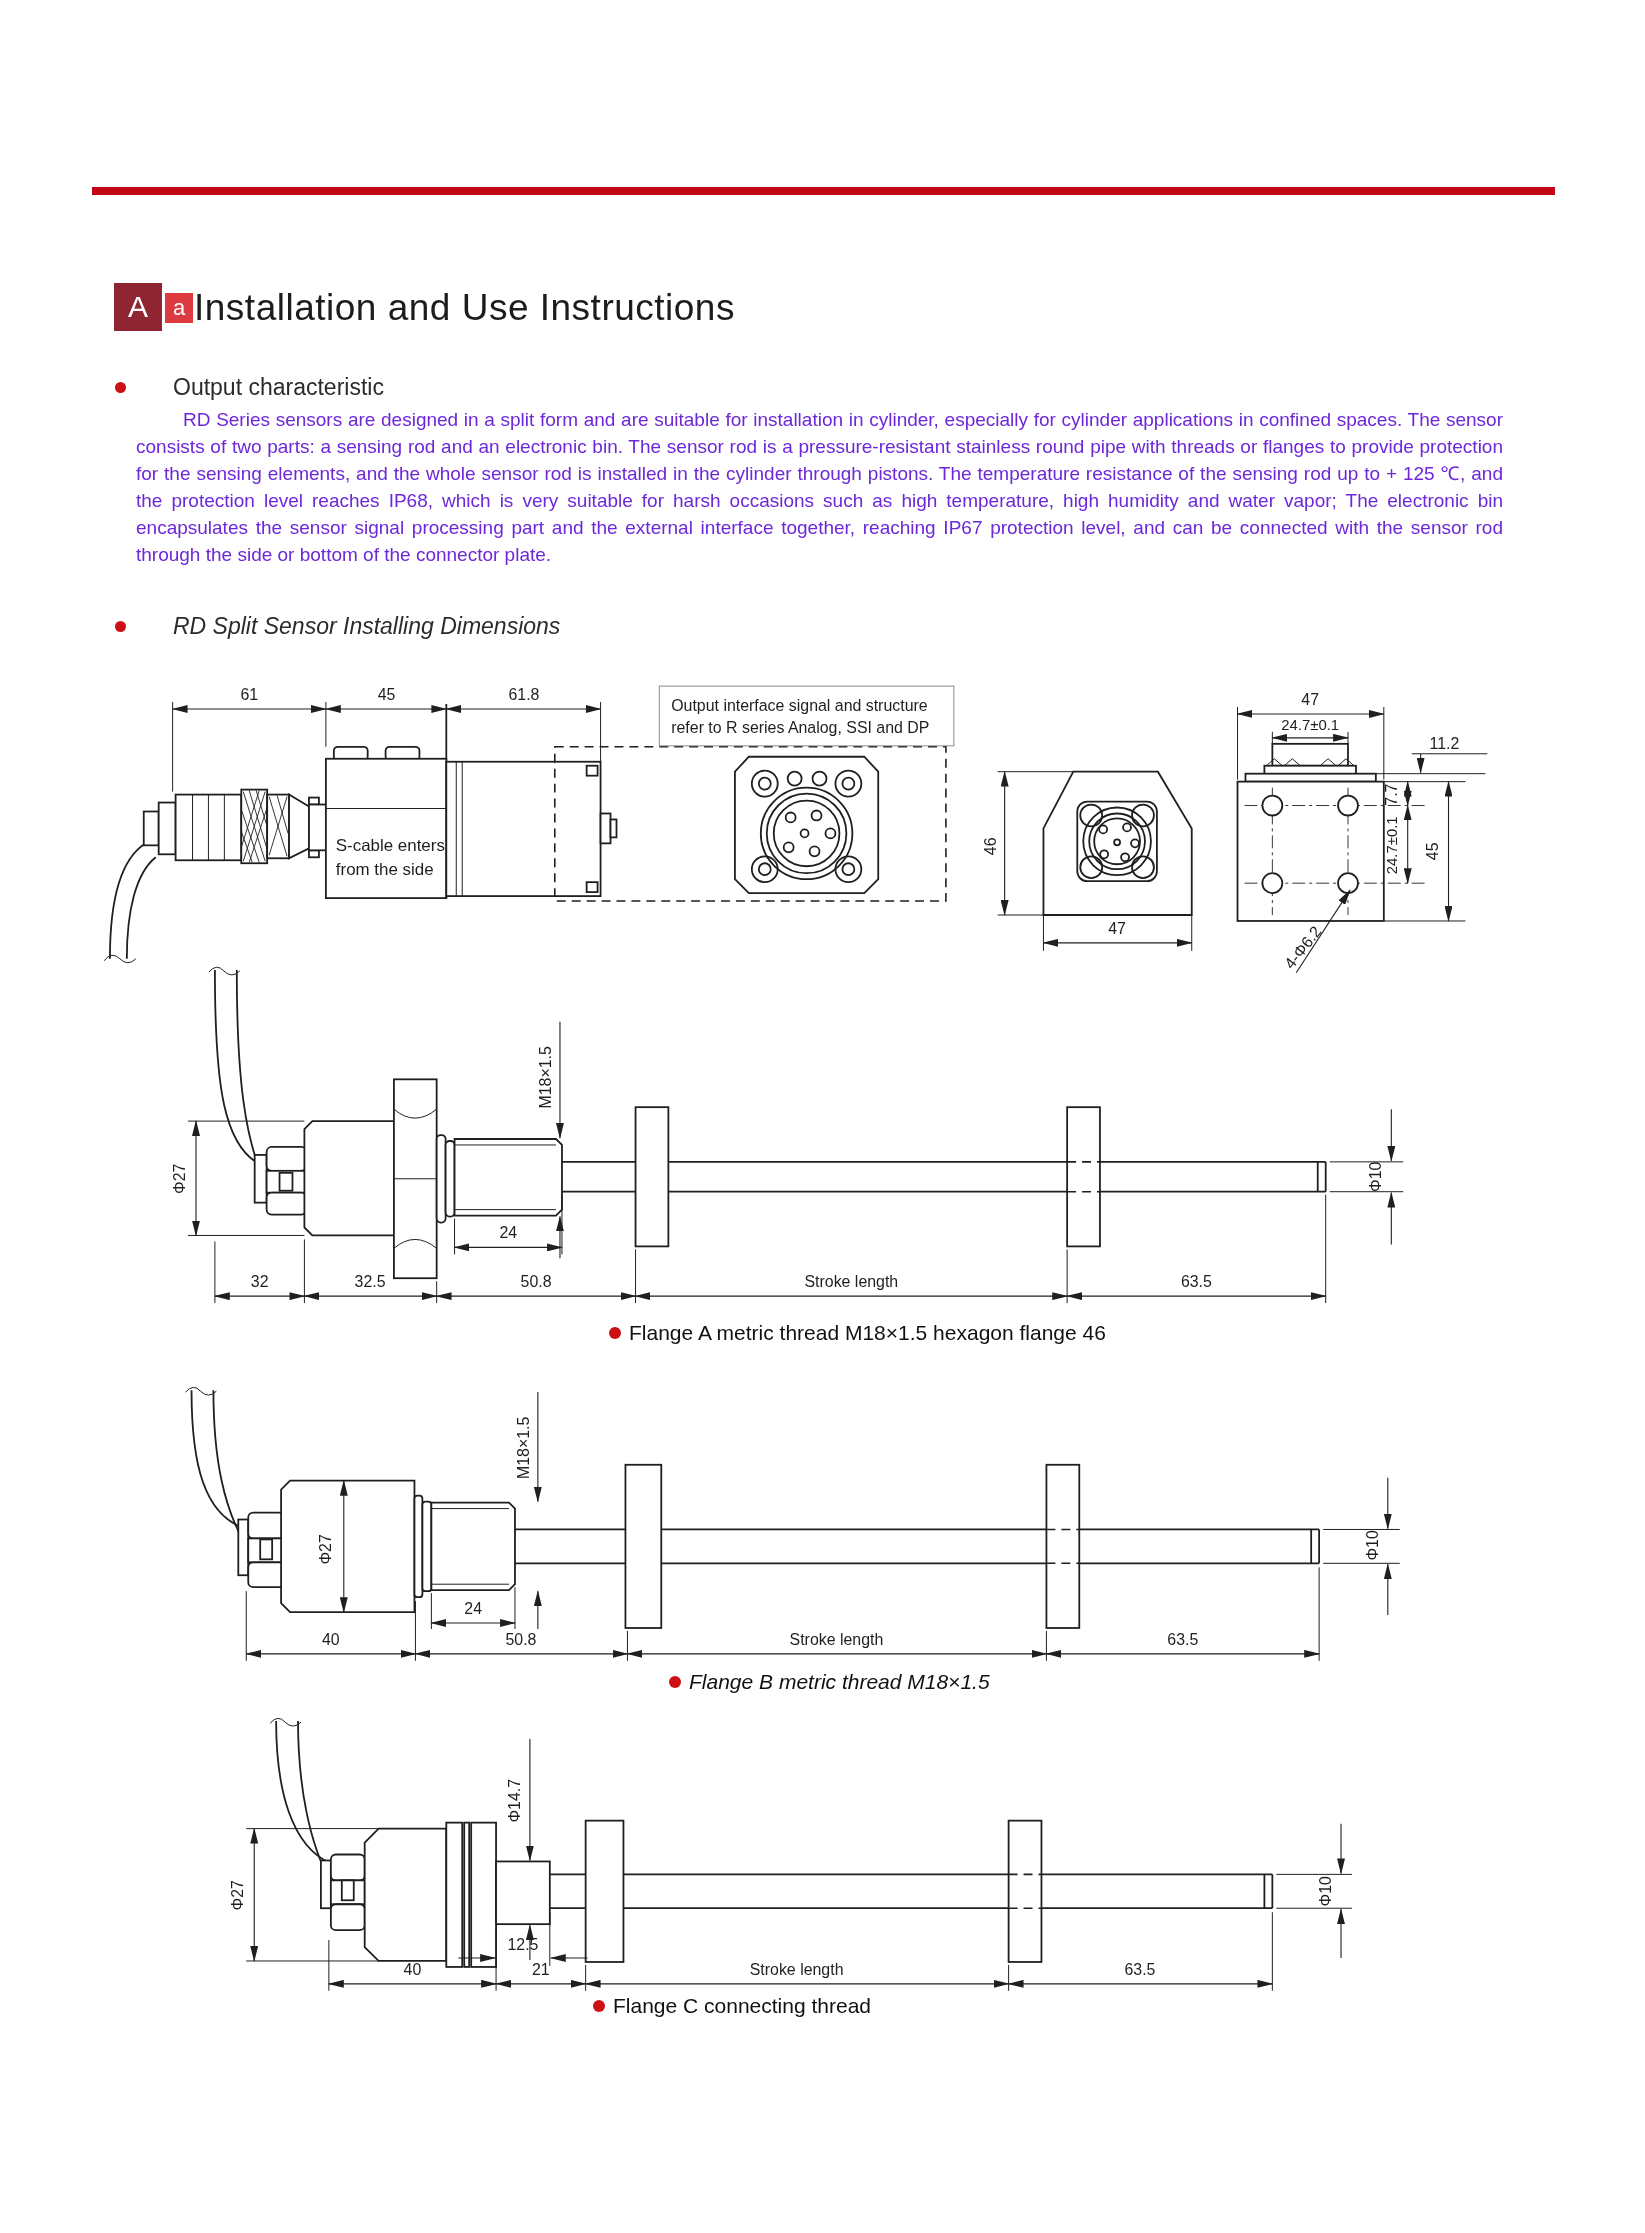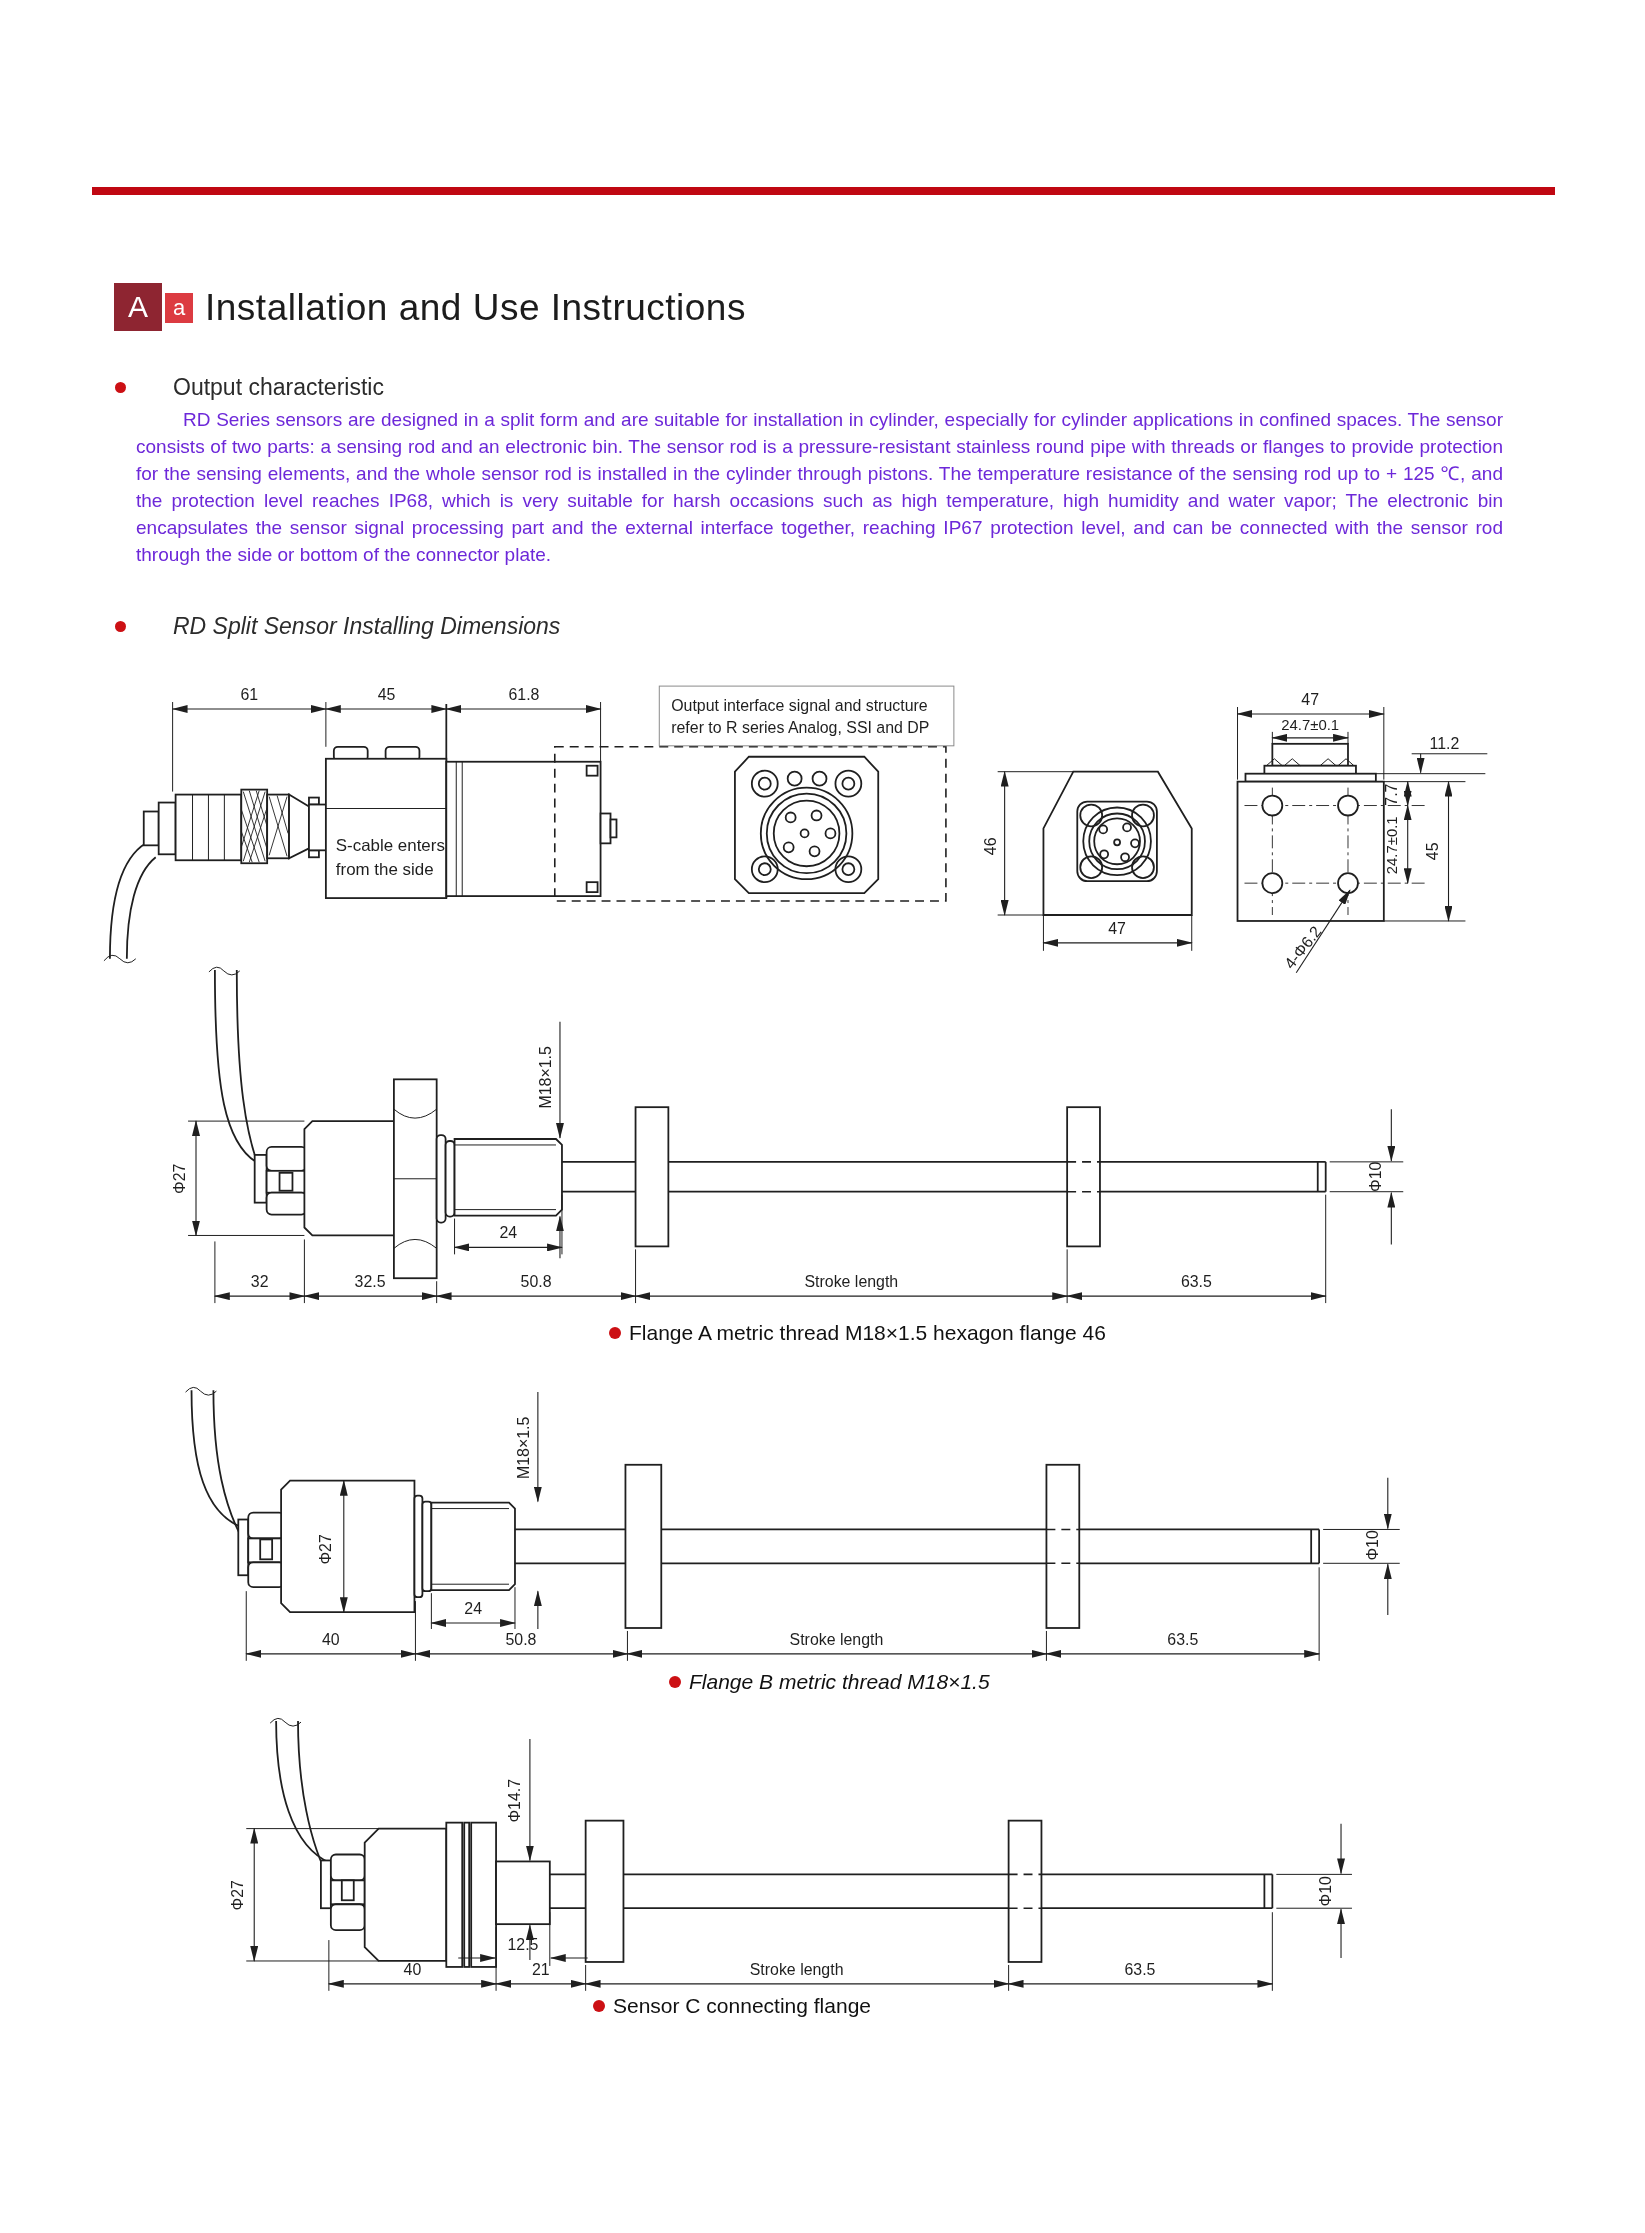--- a/index.html
+++ b/index.html
@@ -8,21 +8,21 @@
     font-family:"Liberation Sans", sans-serif;color:#1c1c1c;overflow:hidden;
     margin:0 auto;
   }
   .abs{position:absolute;}
   .rule{left:92px;top:187px;width:1463px;height:8px;background:#c00712;}
   .title-row{left:114px;top:283px;height:50px;display:flex;align-items:flex-start;}
   .badge-a{width:48px;height:48px;background:#8e2531;color:#fff;font-size:30px;
     display:flex;align-items:center;justify-content:center;}
   .badge-a2{width:28px;height:30px;background:#dc3b41;color:#fff;font-size:22px;
     display:flex;align-items:center;justify-content:center;margin-left:3px;margin-top:10px;}
-  .page-title{font-size:37px;color:#1c1c1c;margin-left:12px;line-height:50px;letter-spacing:0.5px;}
+  .page-title{font-size:37px;color:#1c1c1c;margin-left:1px;line-height:50px;letter-spacing:0.5px;}
   .sec-head{display:flex;align-items:center;gap:38px;}
   .bullet{width:11px;height:11px;border-radius:50%;background:#cc1014;flex:0 0 auto;}
   .sec-head .txt{font-size:23px;color:#2b2b2b;margin-left:9px;}
   .para{left:136px;top:406px;width:1367px;font-size:19px;line-height:27px;
     text-align:justify;text-indent:47px;color:#6d28d9;}
   .caption{display:flex;align-items:center;font-size:21px;color:#111;}
   .caption .bullet{width:12px;height:12px;margin-right:8px;}
   svg{position:absolute;overflow:visible;}
   svg text{font-family:"Liberation Sans", sans-serif;fill:#1f1f1f;}
   .obj{stroke:#1f1f1f;stroke-width:1.8;fill:none;stroke-linejoin:miter;}
@@ -452,17 +452,17 @@
       <line class="thin" x1="1190" y1="166" x2="1266" y2="166"></line>
       <line class="thin" x1="1190" y1="200" x2="1266" y2="200"></line>
       <line class="dim" x1="1255" y1="115" x2="1255" y2="165" marker-end="url(#arr)"></line>
       <line class="dim" x1="1255" y1="201" x2="1255" y2="250" marker-start="url(#arr)"></line>
       <text class="dtx" x="1245" y="183" text-anchor="middle" transform="rotate(-90 1245 183)">Φ10</text>
     </g>
   </svg>
 
   <div class="abs caption" style="left:593px;top:1994px;">
     <span class="bullet"></span>
-    <span>Sensor C connecting flange</span>
+    <span>Flange C connecting thread</span>
   </div>
 
 </div>
 
 
 </body></html>

